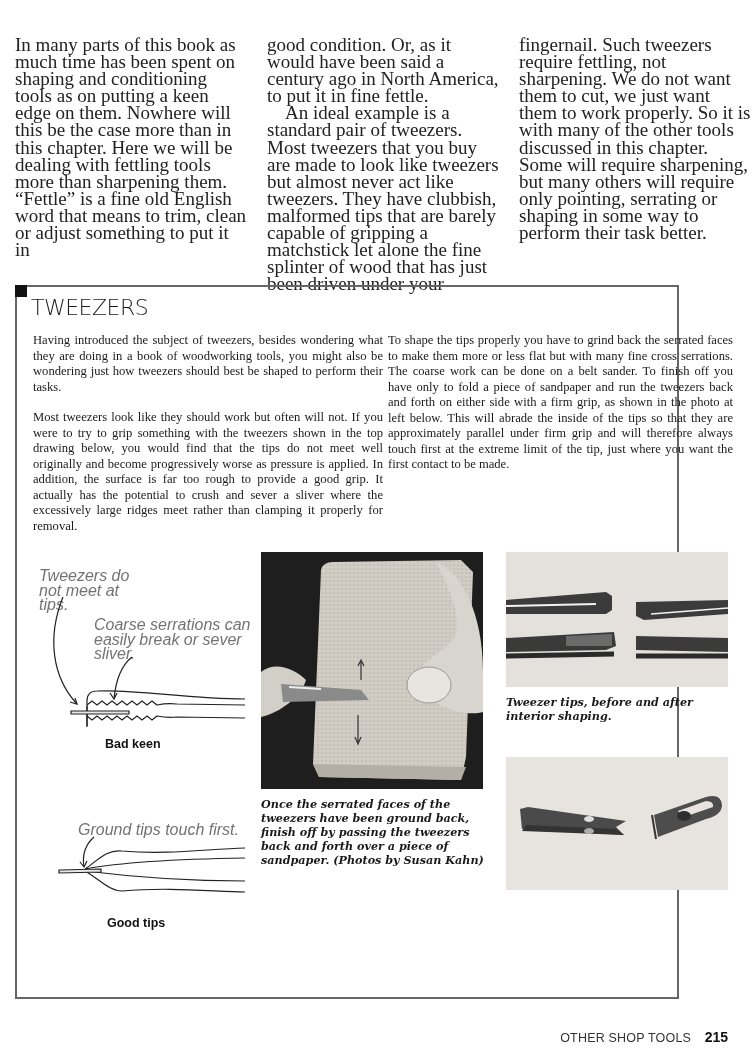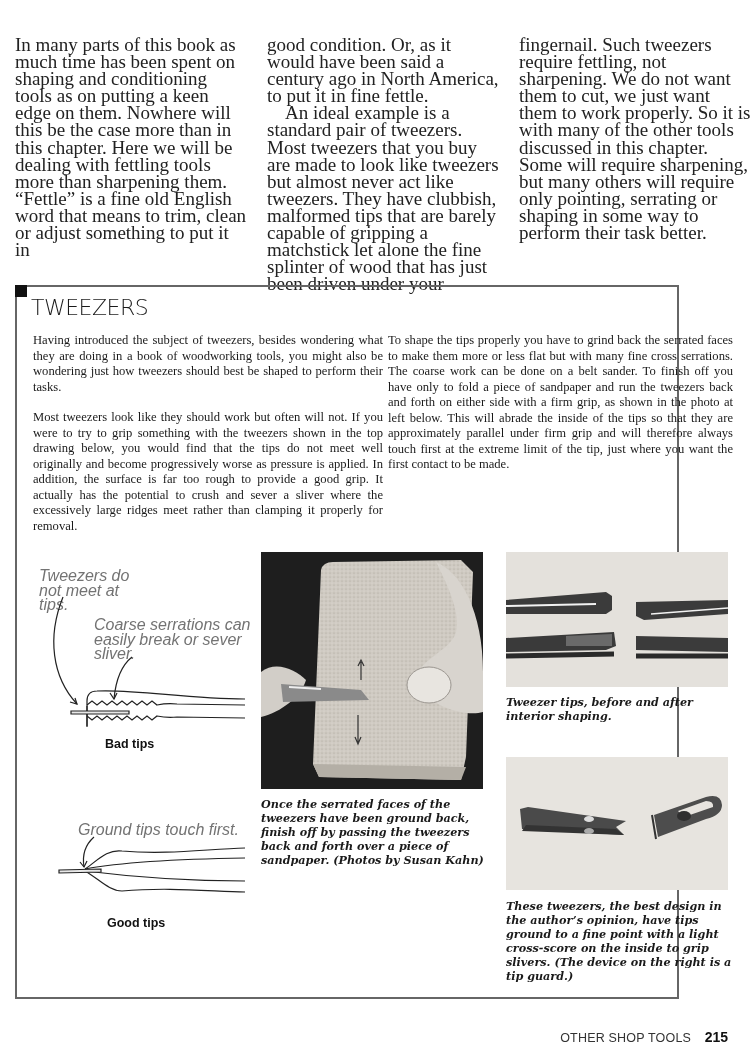--- a/index.html
+++ b/index.html
@@ -93,21 +93,21 @@
       <path d="M38 121 L 40 127 L 33 125"></path>
       <path d="M 95 80 C 85 88, 79 100, 77 122"></path>
       <path d="M73 116 L 77 122 L 80 116"></path>
       <path d="M50 155 L 50 130 Q 50 120 60 120 C 100 118, 150 128, 208 128" transform="translate(0,-6)"></path>
       <path d="M50 135 L 50 155 Q 50 165 60 165 C 100 167, 150 160, 208 160" transform="translate(0,-6)"></path>
       <path d="M50 134 l5 -4 l5 4 l5 -4 l5 4 l5 -4 l5 4 l5 -4 l5 4 l5 -4 l5 4 l5 -4 l5 4 l5 -4 l5 4 Q 130 132 140 133 L 208 134" transform="translate(0,-6)"></path>
       <path d="M50 145 l5 4 l5 -4 l5 4 l5 -4 l5 4 l5 -4 l5 4 l5 -4 l5 4 l5 -4 l5 4 l5 -4 l5 4 l5 -4 Q 130 147 140 146 L 208 147" transform="translate(0,-6)"></path>
       <path d="M34 134 L 92 134 L 92 137 L 34 137 Z" fill="#e8e8e8"></path>
     </g>
   </svg>
-  <div class="drawing-caption" style="left:88px; top:450px;">Bad tips</div>
+  <div class="drawing-caption" style="left:88px; top:450px;">Bad keen</div>
 
   <div class="drawing-label" style="left:61px; top:536px; width:170px;">Ground tips touch first.</div>
   <svg class="figure-drawing" style="left:20px; top:540px;" width="220" height="80">
     <g fill="none" stroke="#222" stroke-width="1.2">
       <path d="M 57 10 C 48 18, 45 28, 47 40"></path>
       <path d="M43 35 L 47 40 L 50 34"></path>
       <path d="M48 42 C 60 34, 70 22, 85 24 C 130 28, 170 22, 208 21"></path>
       <path d="M48 42 C 80 36, 140 32, 208 31"></path>
       <path d="M48 44 C 80 48, 140 54, 208 54"></path>
       <path d="M48 44 C 62 52, 72 64, 85 64 C 130 60, 170 64, 208 65"></path>
@@ -162,19 +162,18 @@
       <path d="M14 52 L 22 50 L 120 64 L 110 70 L 118 78 L 16 72 Z" fill="#4a4a4a"></path>
       <path d="M20 68 L 110 72 L 118 78 L 16 74 Z" fill="#333"></path>
       <ellipse cx="83" cy="62" rx="5" ry="3" fill="#ddd"></ellipse>
       <ellipse cx="83" cy="74" rx="5" ry="3" fill="#aaa"></ellipse>
       <path d="M148 58 L 200 40 Q 215 36 216 48 Q 216 58 200 62 L 152 80 Z" fill="#4d4d4d"></path>
       <path d="M172 54 L 200 44 Q 208 44 207 50 L 178 60 Z" fill="#e7e4df"></path>
       <ellipse cx="178" cy="59" rx="7" ry="5" fill="#2f2f2f"></ellipse>
       <path d="M146 58 L 150 82" stroke="#333" stroke-width="2"></path>
     </svg>
   </div>
-  <div class="photo-caption" style="left:489px; top:612px; width:235px;">These tweezers, the best design in the author’s opinion, have tips ground to a fine point with a light cross-score on the inside to grip slivers. (The device on the right is a tip guard.)</div>
 </div>
 
 <div class="footer">
   <span class="section">OTHER SHOP TOOLS</span>
   <span class="page-num">215</span>
 </div>
 
 </body></html>

